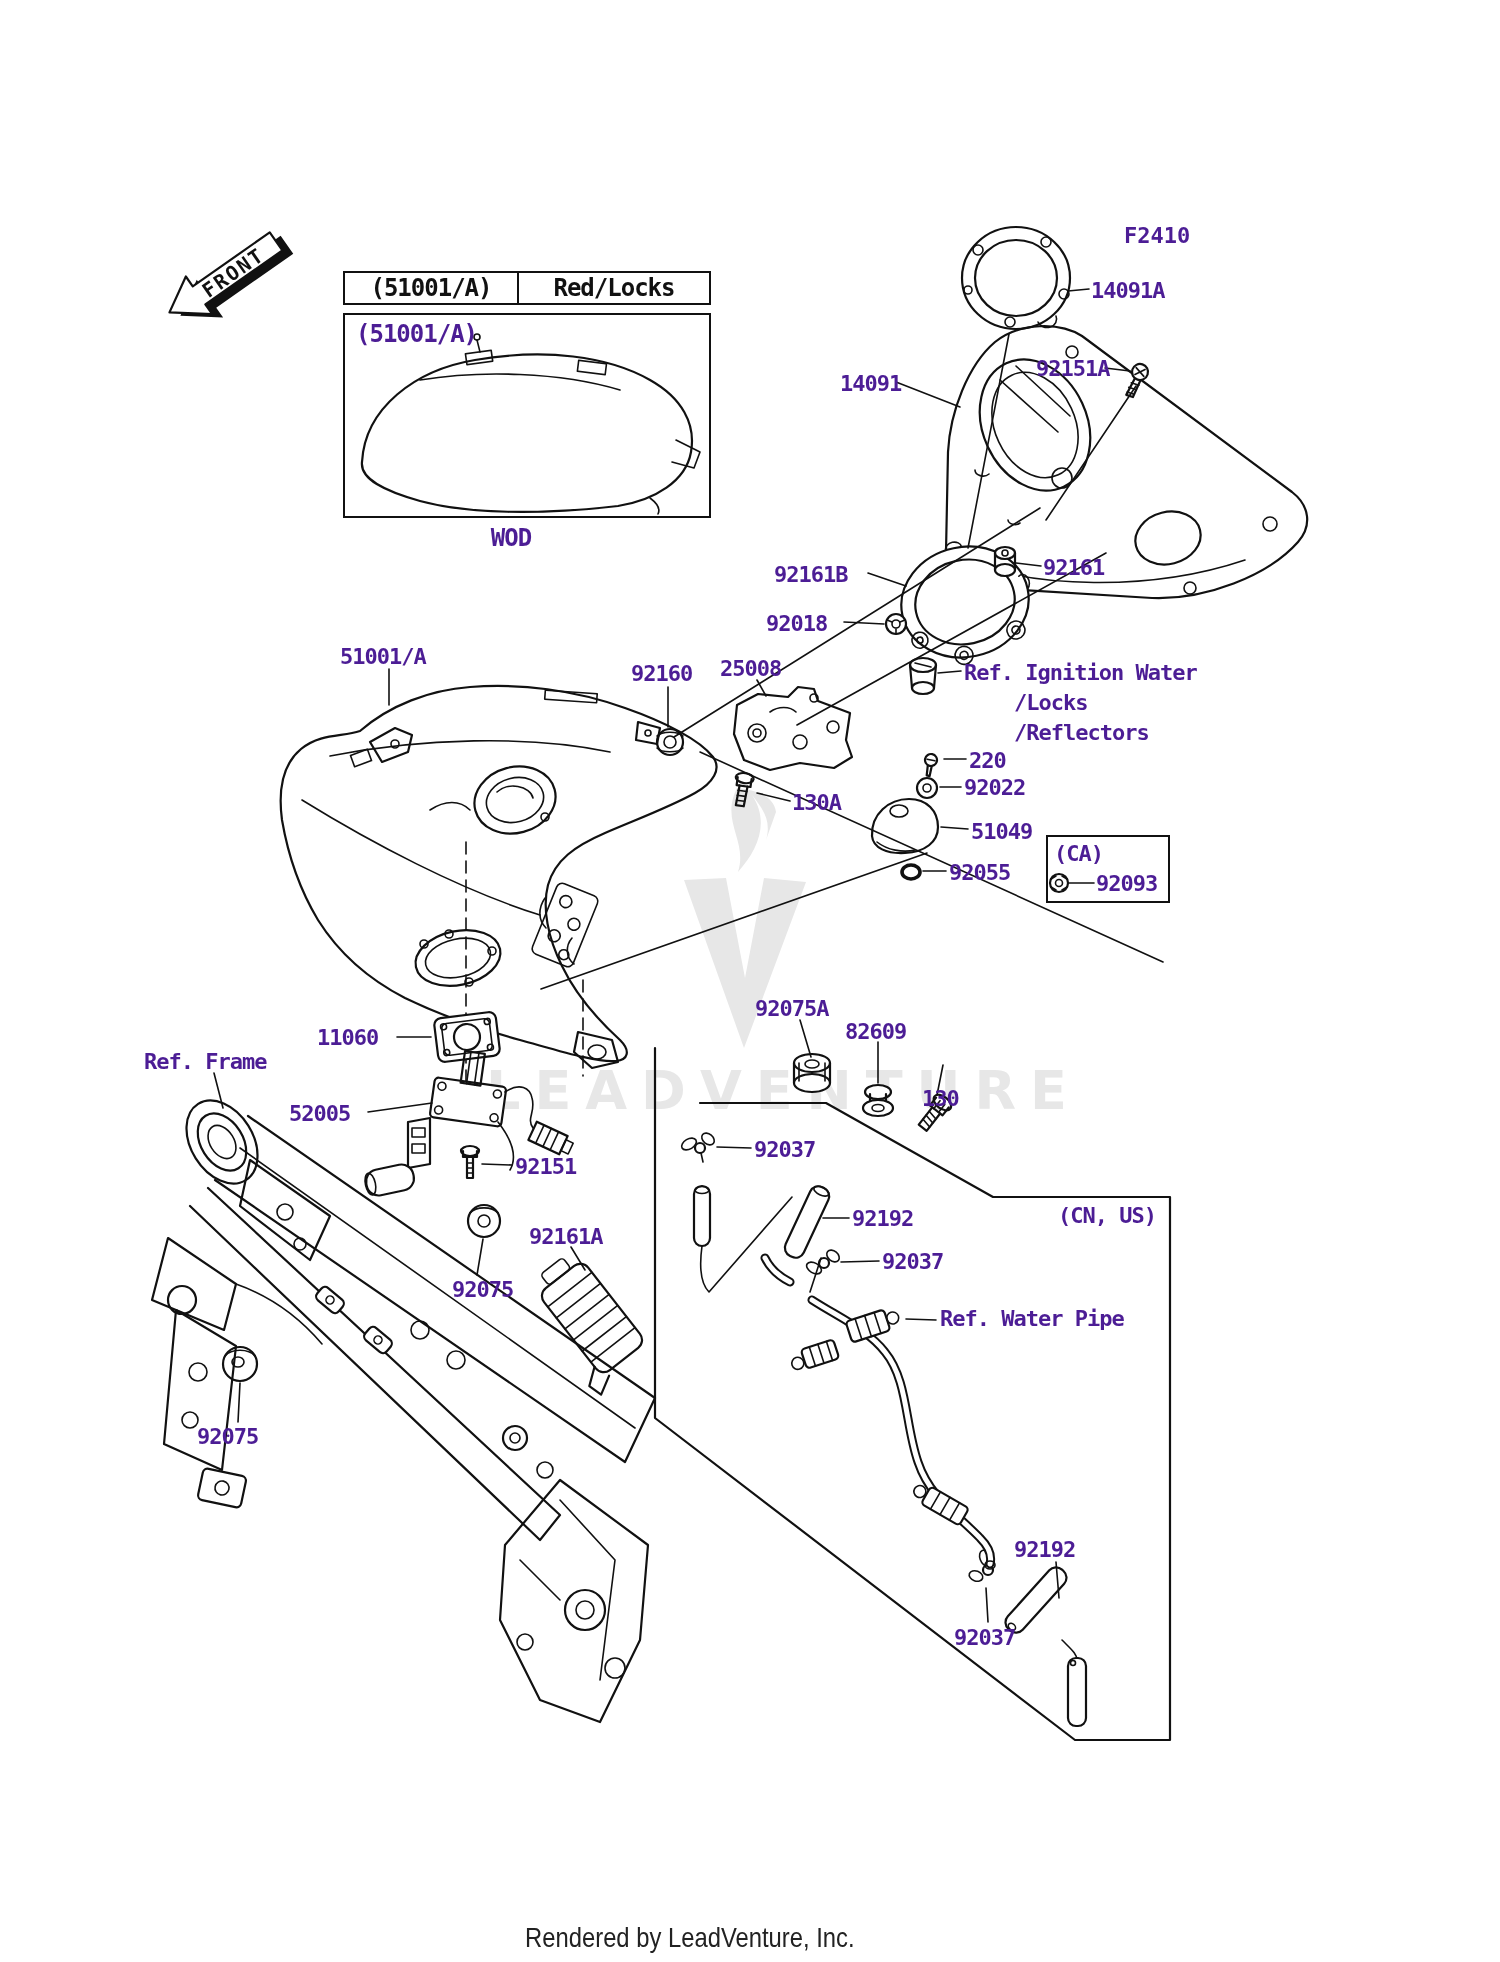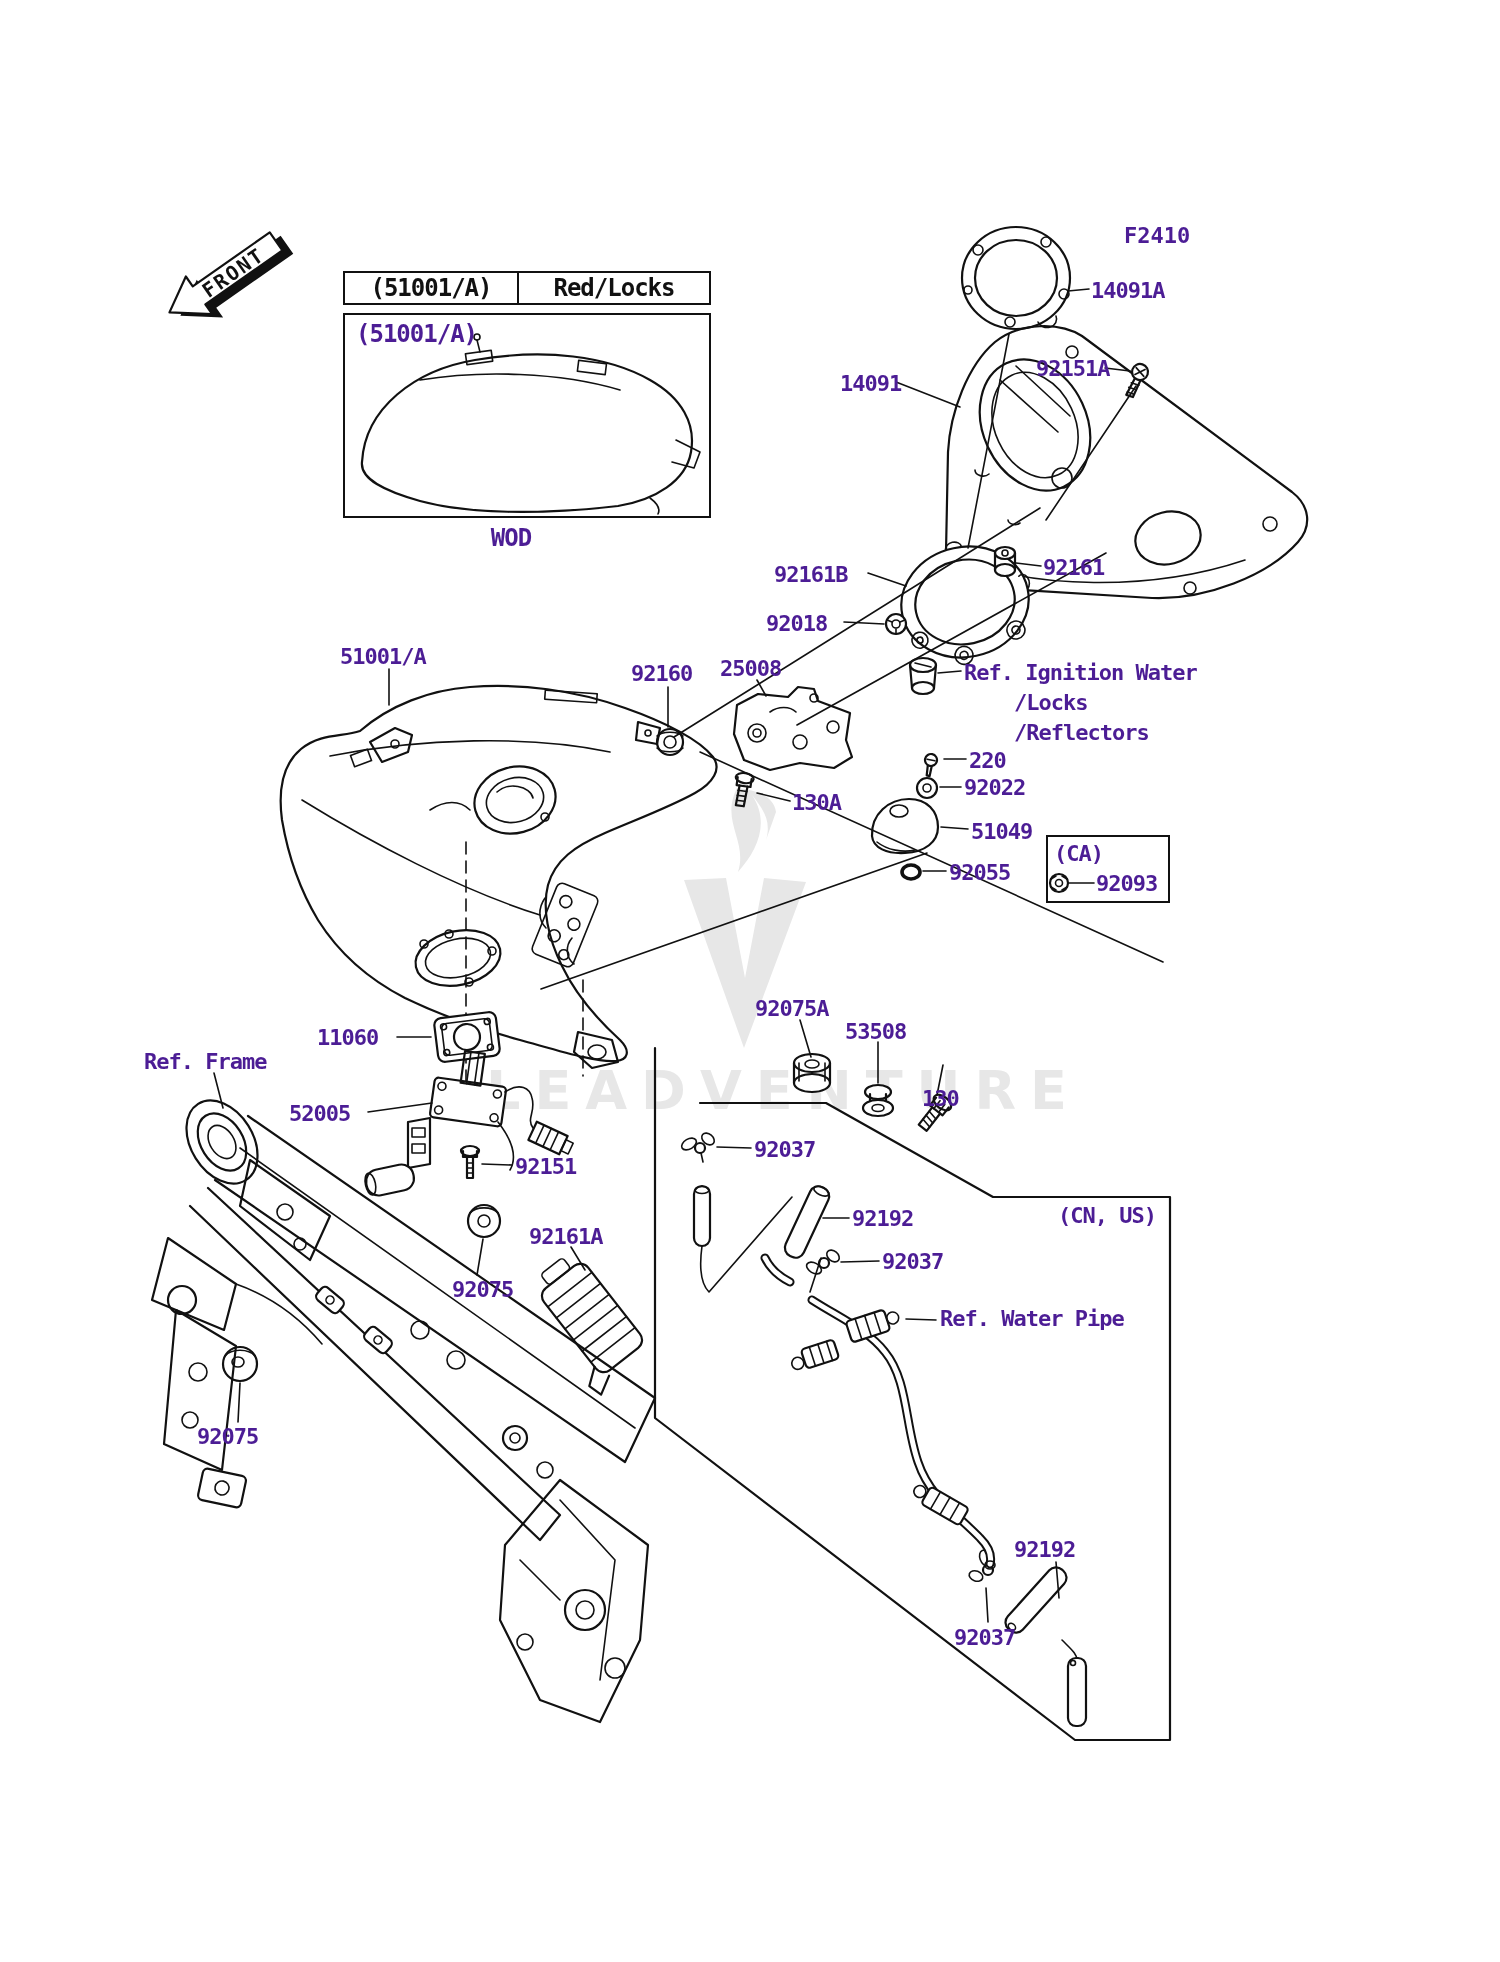--- a/index.html
+++ b/index.html
@@ -464,30 +464,33 @@
   <div class="lbl" style="left:1014px;top:721px;">/Reflectors</div>
   <div class="lbl" style="left:340px;top:645px;">51001/A</div>
   <div class="lbl" style="left:631px;top:662px;">92160</div>
   <div class="lbl" style="left:720px;top:657px;">25008</div>
   <div class="lbl" style="left:969px;top:749px;">220</div>
   <div class="lbl" style="left:964px;top:776px;">92022</div>
   <div class="lbl" style="left:792px;top:791px;">130A</div>
   <div class="lbl" style="left:971px;top:820px;">51049</div>
   <div class="lbl" style="left:949px;top:861px;">92055</div>
   <div class="lbl" style="left:755px;top:997px;">92075A</div>
-  <div class="lbl" style="left:845px;top:1020px;">53508</div>
+  <div class="lbl" style="left:845px;top:1020px;">82609</div>
   <div class="lbl" style="left:922px;top:1043px;margin-top:44px;">130</div>
   <div class="lbl" style="left:317px;top:1026px;">11060</div>
   <div class="lbl" style="left:144px;top:1050px;">Ref. Frame</div>
   <div class="lbl" style="left:289px;top:1102px;">52005</div>
   <div class="lbl" style="left:754px;top:1138px;">92037</div>
   <div class="lbl" style="left:515px;top:1155px;">92151</div>
   <div class="lbl" style="left:852px;top:1207px;">92192</div>
   <div class="lbl" style="left:529px;top:1225px;">92161A</div>
   <div class="lbl" style="left:882px;top:1250px;">92037</div>
   <div class="lbl" style="left:452px;top:1278px;">92075</div>
   <div class="lbl" style="left:940px;top:1307px;">Ref. Water Pipe</div>
   <div class="lbl" style="left:197px;top:1425px;">92075</div>
   <div class="lbl" style="left:1014px;top:1538px;">92192</div>
   <div class="lbl" style="left:954px;top:1626px;">92037</div>
 
+  <div class="footer">
+    <span>Rendered by LeadVenture, Inc.</span>
+  </div>
 
 </div>
 
 </body></html>

